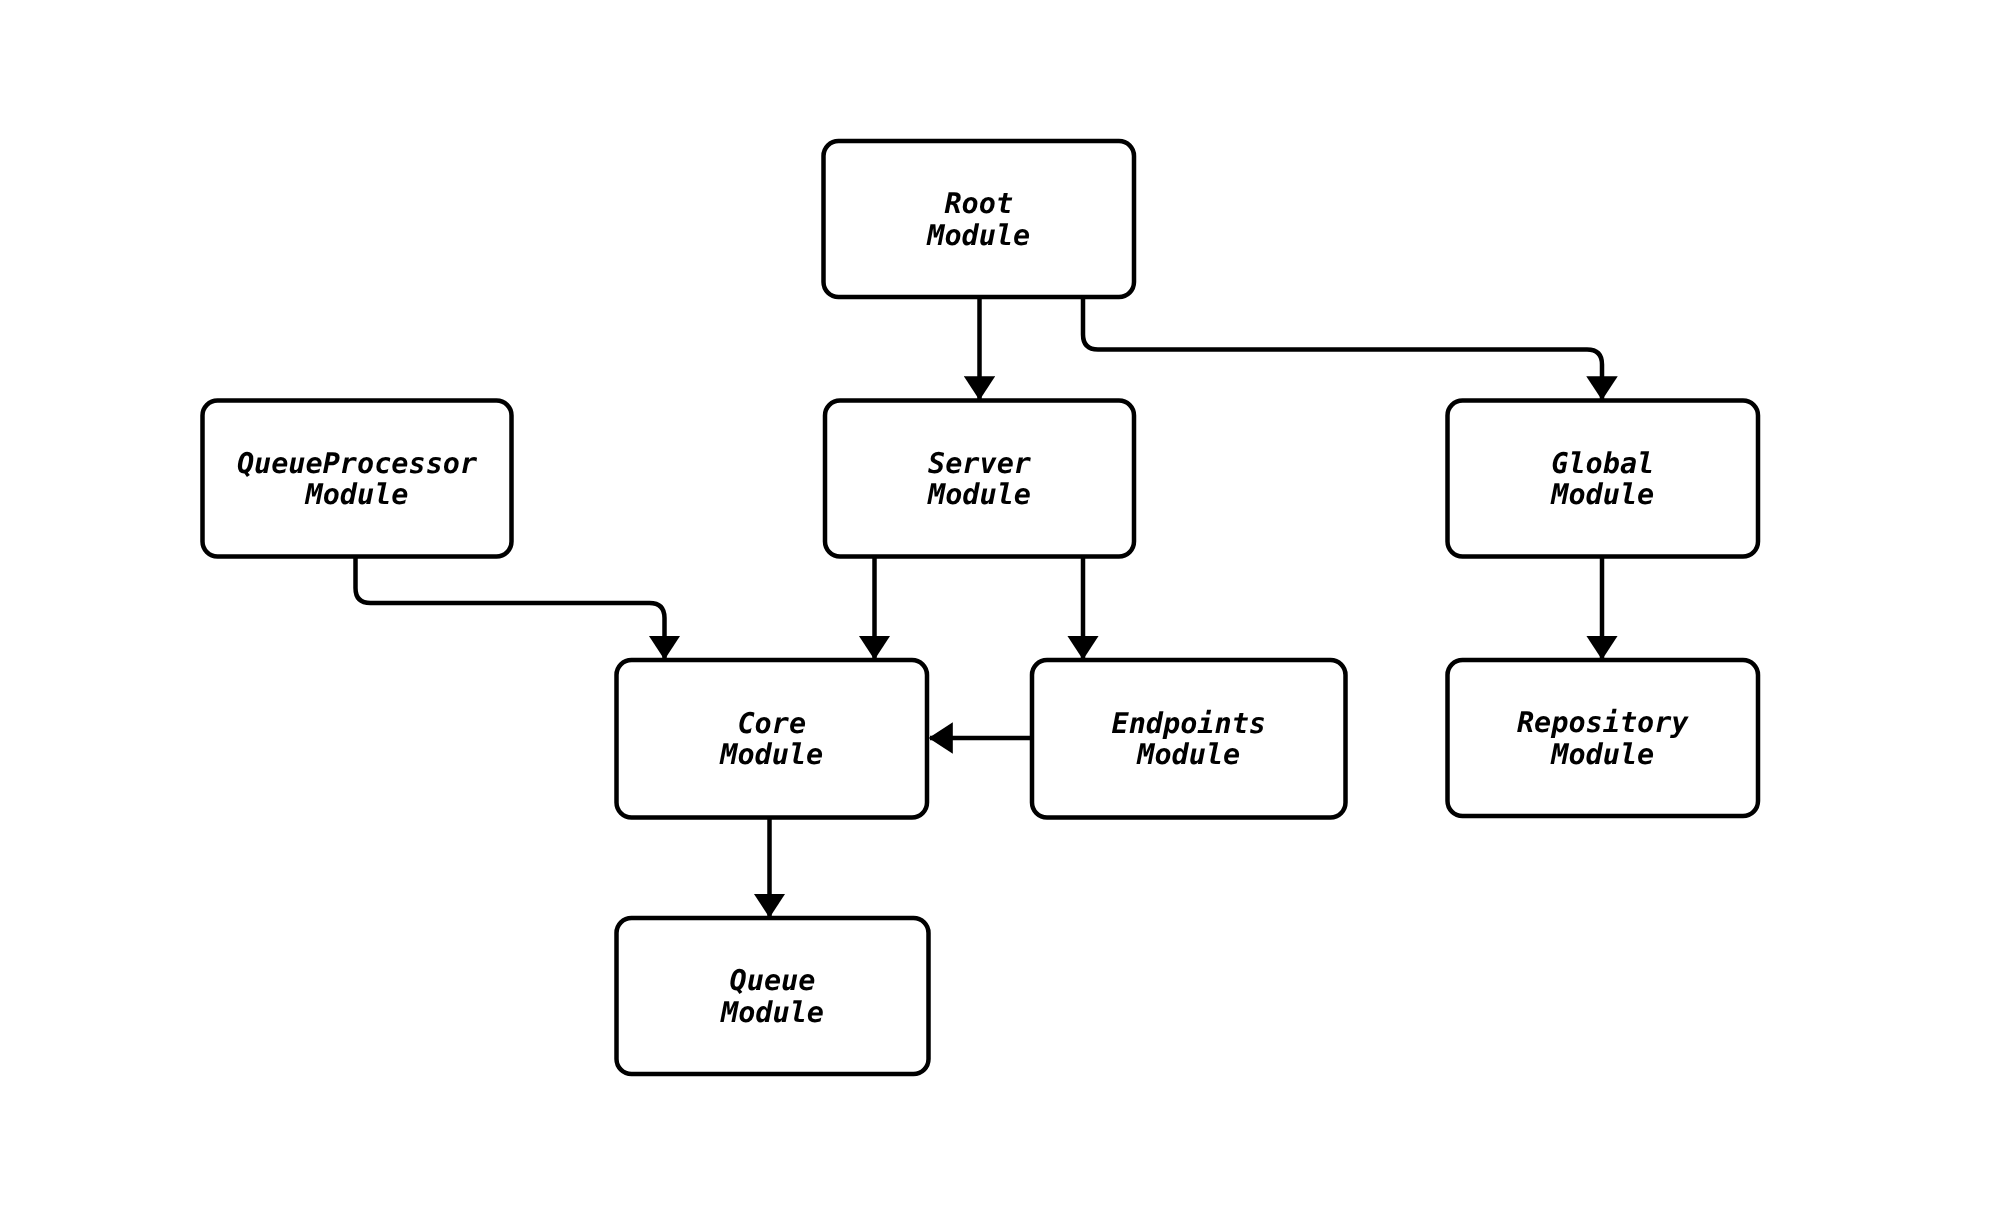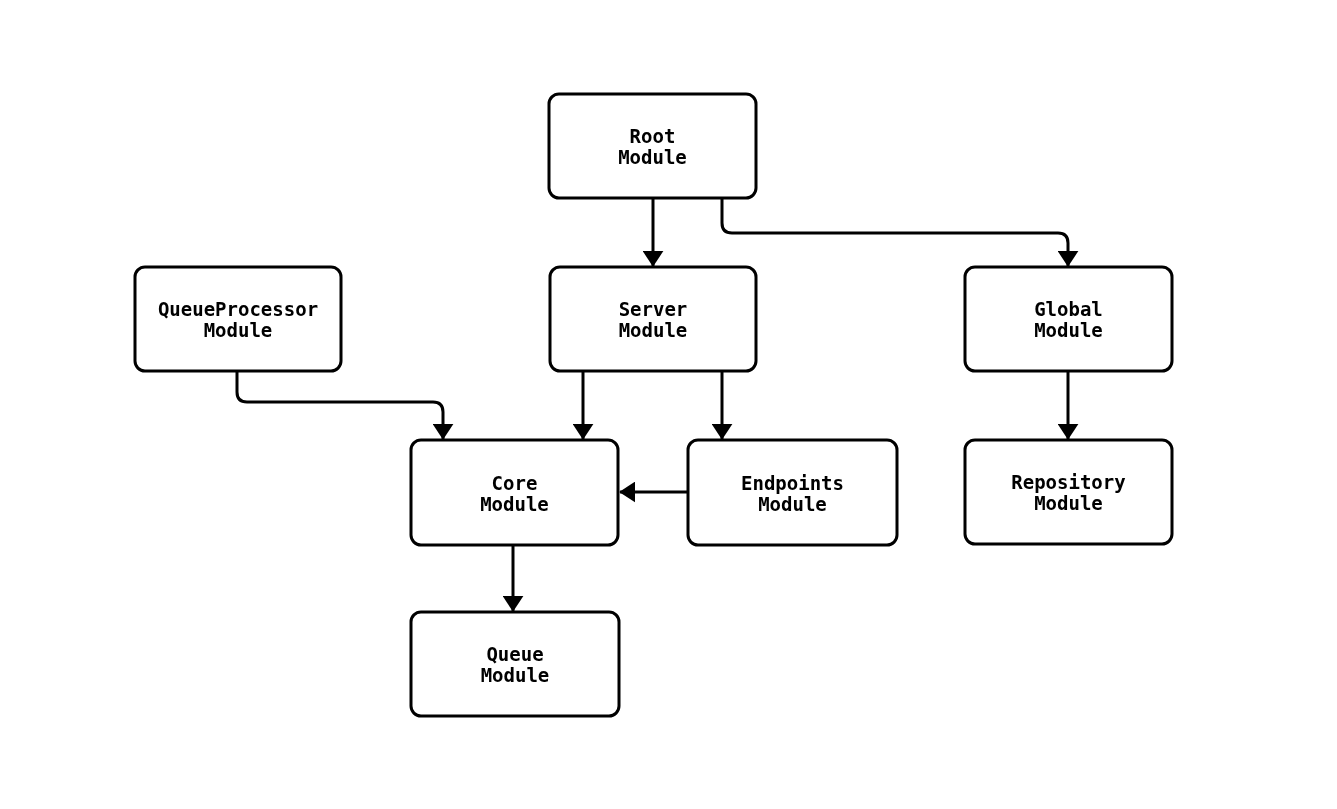--- a/index.html
+++ b/index.html
@@ -7,20 +7,21 @@
     padding: 0;
     width: 1337px;
     height: 809px;
     background: #ffffff;
     overflow: hidden;
   }
   #diagram-wrap {
     position: relative;
     width: 1261px;
     height: 809px;
+    font-style: italic;
   }
   svg {
     display: block;
   }
   .edge-path {
     fill: none;
     stroke-linecap: butt;
   }
   .node-rect {
     stroke-linejoin: round;

